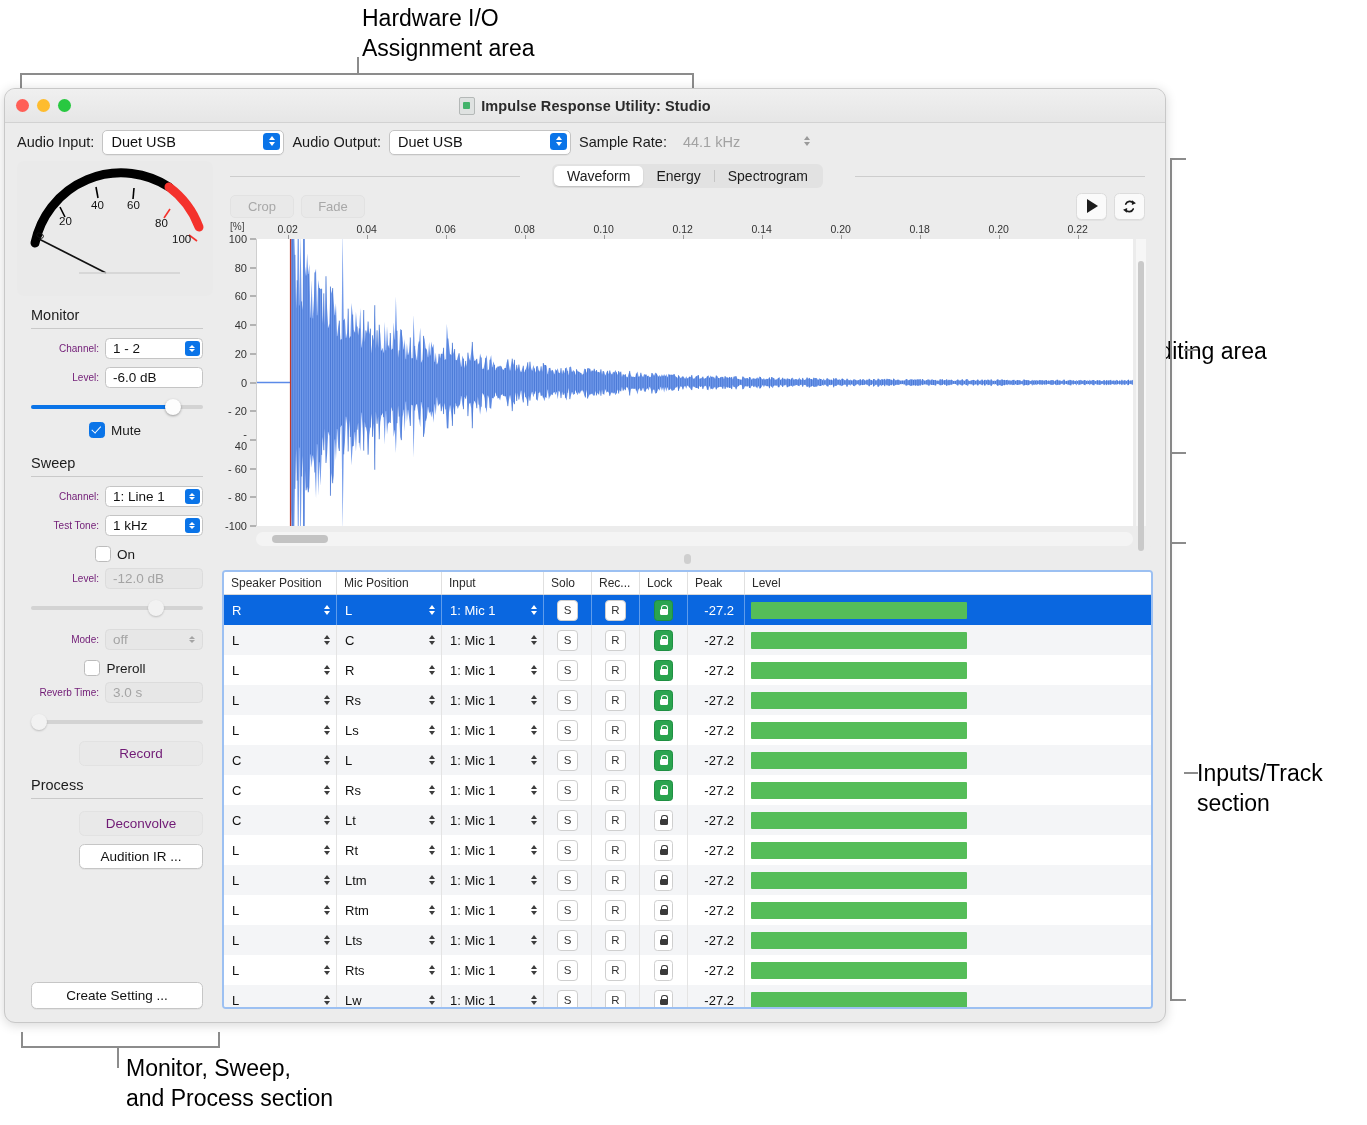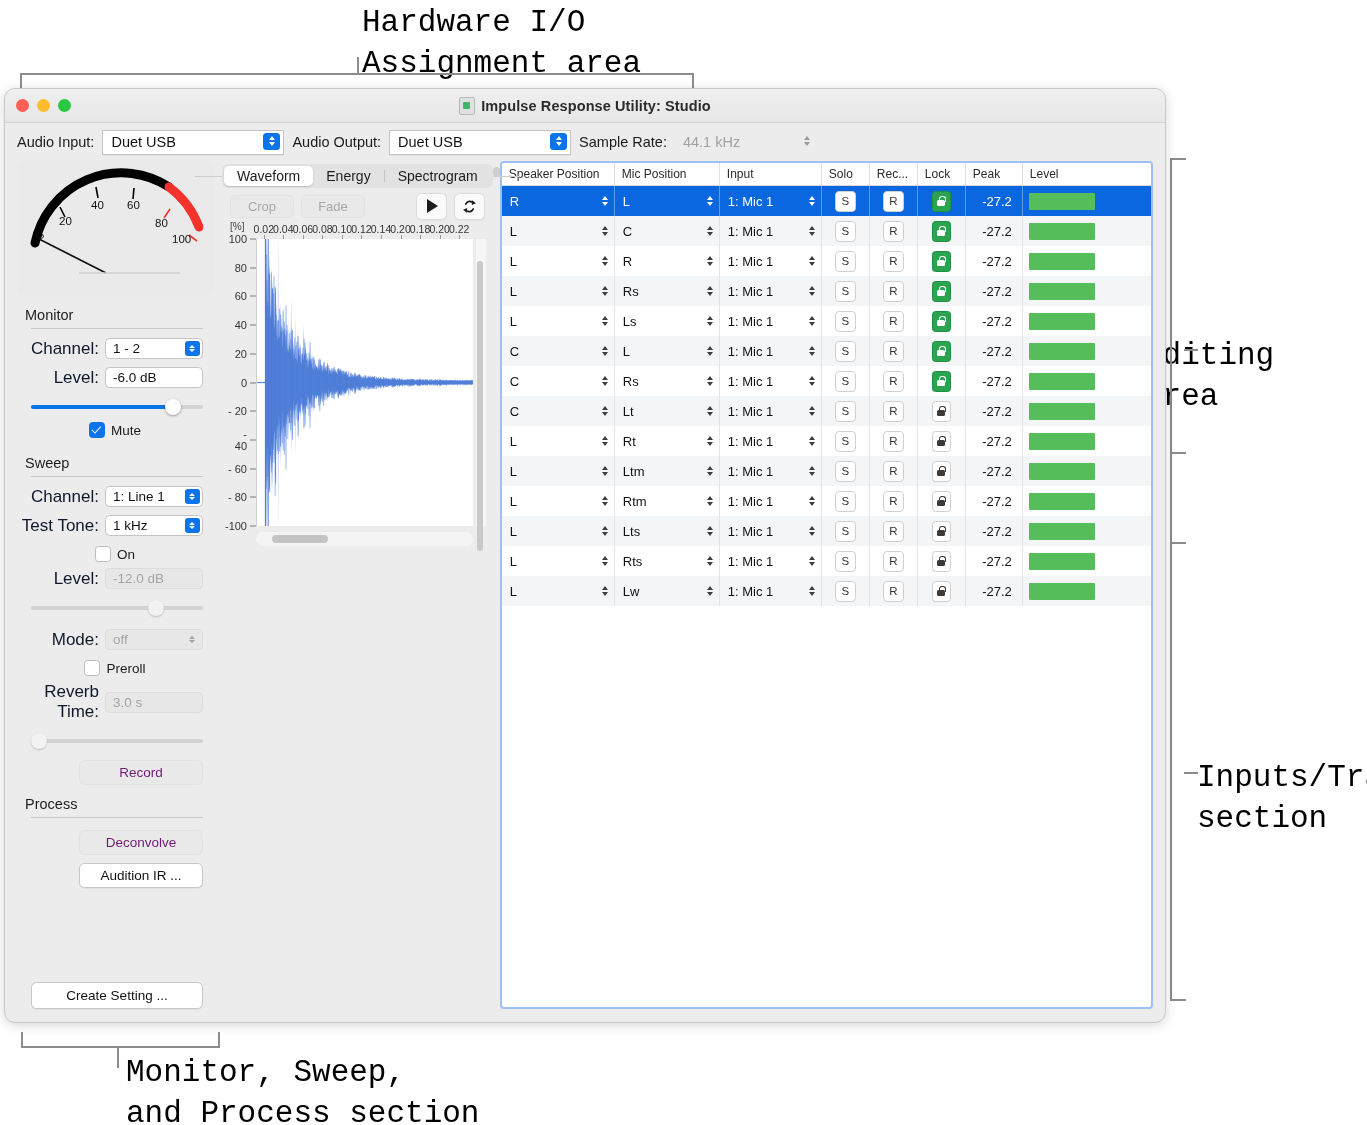--- a/index.html
+++ b/index.html
@@ -4,21 +4,21 @@
 <style>
   html,body{margin:0;padding:0;}
   body{
     width:1367px;height:1125px;background:#ffffff;
     font-family:"Liberation Sans", sans-serif;
     -webkit-font-smoothing:antialiased;
     overflow:hidden;position:relative;
   }
 
   
-  .callout-text{position:absolute;font-size:31px;color:#000;line-height:1.32;white-space:pre-line;font-family:Liberation Mono, monospace;}
+  .callout-text{position:absolute;font-size:23px;color:#000;line-height:1.32;white-space:pre-line;}
   .bracket{position:absolute;border-color:#8c8c8c;border-style:solid;}
 
   
   #app-window{
     position:absolute;left:4px;top:88px;width:1160px;height:933px;
     background:#ececec;border:1px solid #c8c8c8;border-radius:11px;
     box-shadow:0 2px 12px rgba(0,0,0,.16);overflow:hidden;
   }
   #titlebar{
     height:33px;background:linear-gradient(#f0f0f0,#e6e6e6);
@@ -43,21 +43,21 @@
   #win-title{font-size:14.5px;font-weight:bold;color:#2b2b2b;letter-spacing:.1px;}
 
   
   #io-bar{
     height:38px;display:flex;align-items:center;padding:0 12px;gap:8px;
     background:#ececec;
   }
   .io-label{font-size:14.5px;color:#1b1b1b;white-space:nowrap;}
   .popup{
     position:relative;height:23px;background:#fff;border:1px solid #c4c4c4;
-    border-radius:0;display:flex;align-items:center;padding:0 26px 0 8px;
+    border-radius:5px;display:flex;align-items:center;padding:0 26px 0 8px;
     font-size:14.5px;color:#111;box-shadow:0 1px 0 rgba(0,0,0,.04);
   }
   .popup .stepper{
     position:absolute;right:3px;top:2px;width:17px;height:17px;border-radius:3.5px;
     background:#0a74e8;display:flex;flex-direction:column;align-items:center;
     justify-content:center;gap:1.5px;
   }
   .popup .stepper i{display:block;width:0;height:0;border-left:3.6px solid transparent;border-right:3.6px solid transparent;}
   .popup .stepper i.up{border-bottom:4.2px solid #fff;}
   .popup .stepper i.dn{border-top:4.2px solid #fff;}
@@ -72,24 +72,24 @@
   
   #body-split{display:flex;padding:0 12px 12px 12px;gap:9px;height:860px;box-sizing:border-box;}
 
   
   #sidebar{
     width:196px;flex:none;background:#ececec;display:flex;flex-direction:column;
   }
   #meter-box{
     height:135px;background:#eaeaea;border-radius:7px;position:relative;overflow:hidden;
   }
-  .grp-title{font-size:14.5px;color:#1c1c1c;margin:11px 0 2px 8px;}
+  .grp-title{font-size:14.5px;color:#1c1c1c;margin:11px 0 2px 14px;}
   .grp-rule{height:1px;background:#c9c9c9;margin:3px 10px 9px 14px;}
   .row{display:flex;align-items:center;margin:0 10px 8px 0;gap:6px;}
-  .row .lbl{font-size:17px;color:#0f172a;text-align:right;width:82px;flex:none;}
+  .row .lbl{font-size:10px;color:#701a75;text-align:right;width:82px;flex:none;}
   .field{
     position:relative;height:21px;flex:1;background:#fff;border:1px solid #c4c4c4;
     border-radius:4.5px;display:flex;align-items:center;padding:0 22px 0 7px;
     font-size:13.5px;color:#111;box-sizing:border-box;
   }
   .field.plain{padding-right:7px;}
   .field.dim{background:#e7e7e7;border-color:#dcdcdc;color:#a4a4a4;}
   .field .stepper{
     position:absolute;right:2.5px;top:2px;width:15px;height:15px;border-radius:3px;
     background:#0a74e8;display:flex;flex-direction:column;align-items:center;justify-content:center;gap:1px;
@@ -125,21 +125,21 @@
     box-shadow:0 1px 0 rgba(0,0,0,.04);
   }
   .btn.dim{background:#e9e9e9;border-color:#e2e2e2;color:#701a75;box-shadow:none;}
   #record-btn{margin:6px 10px 0 62px;}
   #deconvolve-btn{margin:3px 10px 0 62px;}
   #audition-btn{margin:8px 10px 0 62px;}
   #create-setting-btn{margin:0 10px 0 14px;height:25px;}
   #sidebar-spacer{flex:1;}
 
   
-  #main{flex:1;display:flex;min-width:0;}
+  #main{flex:1;display:flex;flex-direction:column;min-width:0;}
   #editor{
     height:387px;flex:none;background:#ececec;border-radius:6px;position:relative;
     display:flex;flex-direction:column;
   }
   #tabs-row{height:30px;position:relative;display:flex;align-items:center;justify-content:center;}
   #tabs-line-l,#tabs-line-r{position:absolute;top:15px;height:1px;background:#cdcdcd;}
   #tabs-line-l{left:8px;width:290px;}
   #tabs-line-r{right:8px;width:290px;}
   #tabs{
     display:flex;background:#e2e2e2;border-radius:6px;padding:2px;z-index:2;

